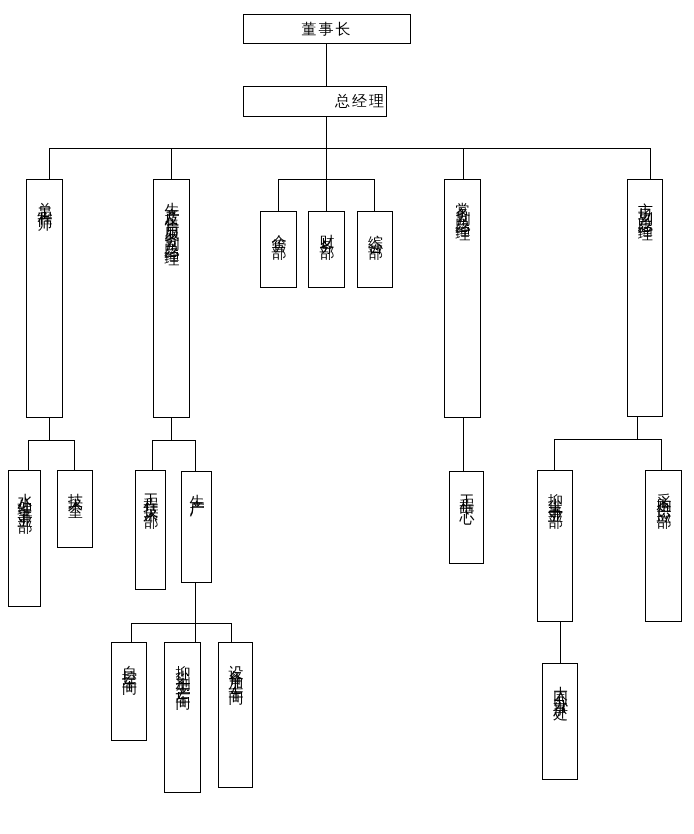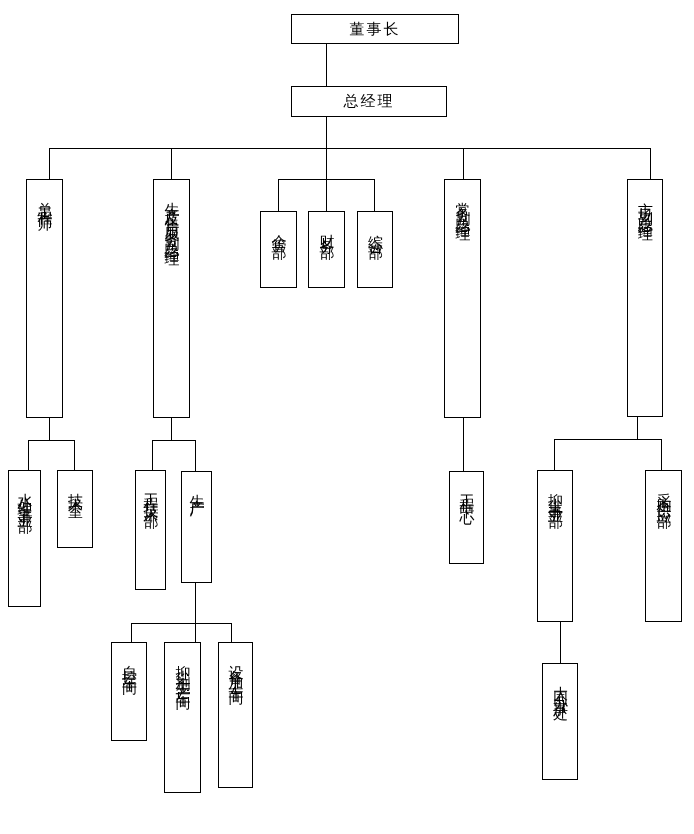--- a/index.html
+++ b/index.html
@@ -19,21 +19,20 @@
   .node {
     position: absolute;
     border: 1px solid #000000;
     background: #ffffff;
     box-sizing: border-box;
     display: flex;
   }
   .hnode {
     align-items: center;
     justify-content: center;
-    margin-left: 48px;
   }
   .hnode .lbl {
     font-size: 15px;
     letter-spacing: 2px;
     white-space: nowrap;
   }
   .vnode {
     justify-content: center;
     align-items: flex-start;
   }
@@ -81,21 +80,21 @@
   <div class="line" style="left:637px;top:417px;width:1px;height:22px;"></div>
   <div class="line" style="left:554px;top:439px;width:108px;height:1px;"></div>
   <div class="line" style="left:554px;top:439px;width:1px;height:31px;"></div>
   <div class="line" style="left:661px;top:439px;width:1px;height:31px;"></div>
   <div class="line" style="left:560px;top:622px;width:1px;height:41px;"></div>
 
   <div class="node hnode" style="left:243px;top:14px;width:168px;height:30px;">
     <span class="lbl">董事长</span>
   </div>
 
-  <div class="node hnode" style="left:243px;top:86px;width:156px;height:31px;">
+  <div class="node hnode" style="left:243px;top:86px;width:144px;height:31px;justify-content:flex-end;">
     <span class="lbl">总经理</span>
   </div>
 
   <div class="node vnode" style="left:26px;top:179px;width:37px;height:239px;">
     <span class="lbl">总工程师</span>
   </div>
   <div class="node vnode" style="left:153px;top:179px;width:37px;height:239px;">
     <span class="lbl">生产及售后服务副总经理</span>
   </div>
   <div class="node vnode" style="left:260px;top:211px;width:37px;height:77px;">

